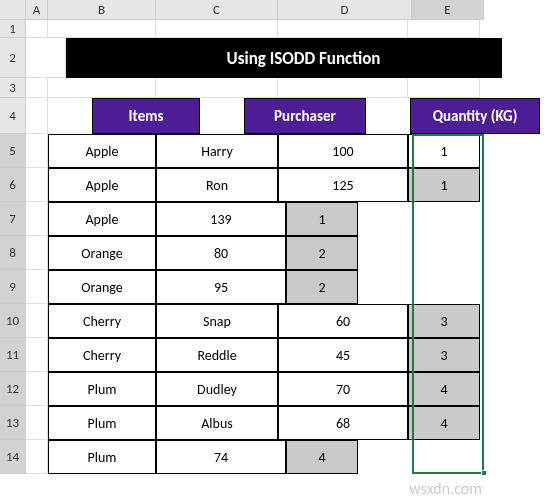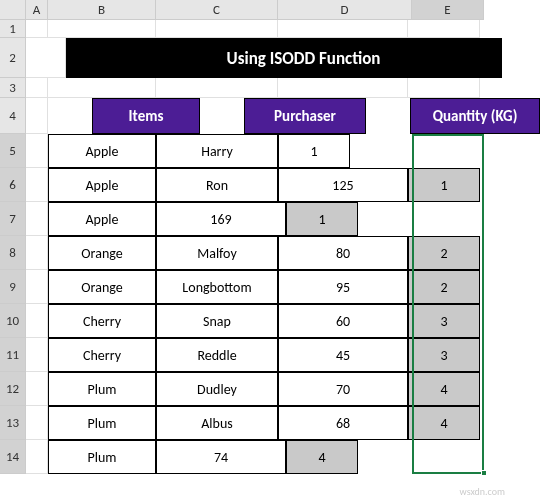--- a/index.html
+++ b/index.html
@@ -43,21 +43,21 @@
     
     .title-merged { width: 436px; background: #000; color: #fff; font-weight: bold; font-size: 17px; border: none; }
     
     .th { background: #4c1d95; color: #fff; font-weight: bold; font-size: 15px; border: 1px solid #000 !important; margin-left: 44px; }
     .td { border: 1px solid #000 !important; font-size: 14px; }
     .td-gray { background: #c9c9c9; }
     
     .selection { position: absolute; border: 2px solid #1a7e43; pointer-events: none; }
     .fill-handle { position: absolute; width: 6px; height: 6px; background: #1a7e43; border: 1px solid #fff; pointer-events: none; }
     
-    .watermark { position: absolute; bottom: 6px; right: 42px; font-size: 10px; color: #ccc; }
+    .watermark { position: absolute; bottom: 6px; right: 65px; font-size: 16px; color: #ccc; }
   </style>
 </head>
 <body>
 
 <div class="sheet">
 
   <div class="col-headers">
     <div class="corner"></div>
     <div class="col-header ch-a">A</div>
     <div class="col-header ch-b">B</div>
@@ -107,46 +107,45 @@
       <div class="cell c-b th">Items</div>
       <div class="cell c-c th">Purchaser</div>
       <div class="cell c-d th">Quantity (KG)</div>
       <div class="cell c-e th">0</div>
     </div>
     <div id="data-rows">
         <div class="row r-data">
           <div class="cell c-a"></div>
           <div class="cell c-b td">Apple</div>
           <div class="cell c-c td">Harry</div>
+          <div class="cell c-d td">100</div>
           <div class="cell c-e td">1</div>
         </div>
         <div class="row r-data">
           <div class="cell c-a"></div>
           <div class="cell c-b td">Apple</div>
           <div class="cell c-c td">Ron</div>
           <div class="cell c-d td">125</div>
           <div class="cell c-e td td-gray">1</div>
         </div>
         <div class="row r-data">
           <div class="cell c-a"></div>
           <div class="cell c-b td">Apple</div>
-          <div class="cell c-d td">169</div>
+          <div class="cell c-d td">139</div>
           <div class="cell c-e td td-gray">1</div>
         </div>
         <div class="row r-data">
           <div class="cell c-a"></div>
           <div class="cell c-b td">Orange</div>
-          <div class="cell c-c td">Malfoy</div>
           <div class="cell c-d td">80</div>
           <div class="cell c-e td td-gray">2</div>
         </div>
         <div class="row r-data">
           <div class="cell c-a"></div>
           <div class="cell c-b td">Orange</div>
-          <div class="cell c-c td">Longbottom</div>
           <div class="cell c-d td">95</div>
           <div class="cell c-e td td-gray">2</div>
         </div>
         <div class="row r-data">
           <div class="cell c-a"></div>
           <div class="cell c-b td">Cherry</div>
           <div class="cell c-c td">Snap</div>
           <div class="cell c-d td">60</div>
           <div class="cell c-e td td-gray">3</div>
         </div>

